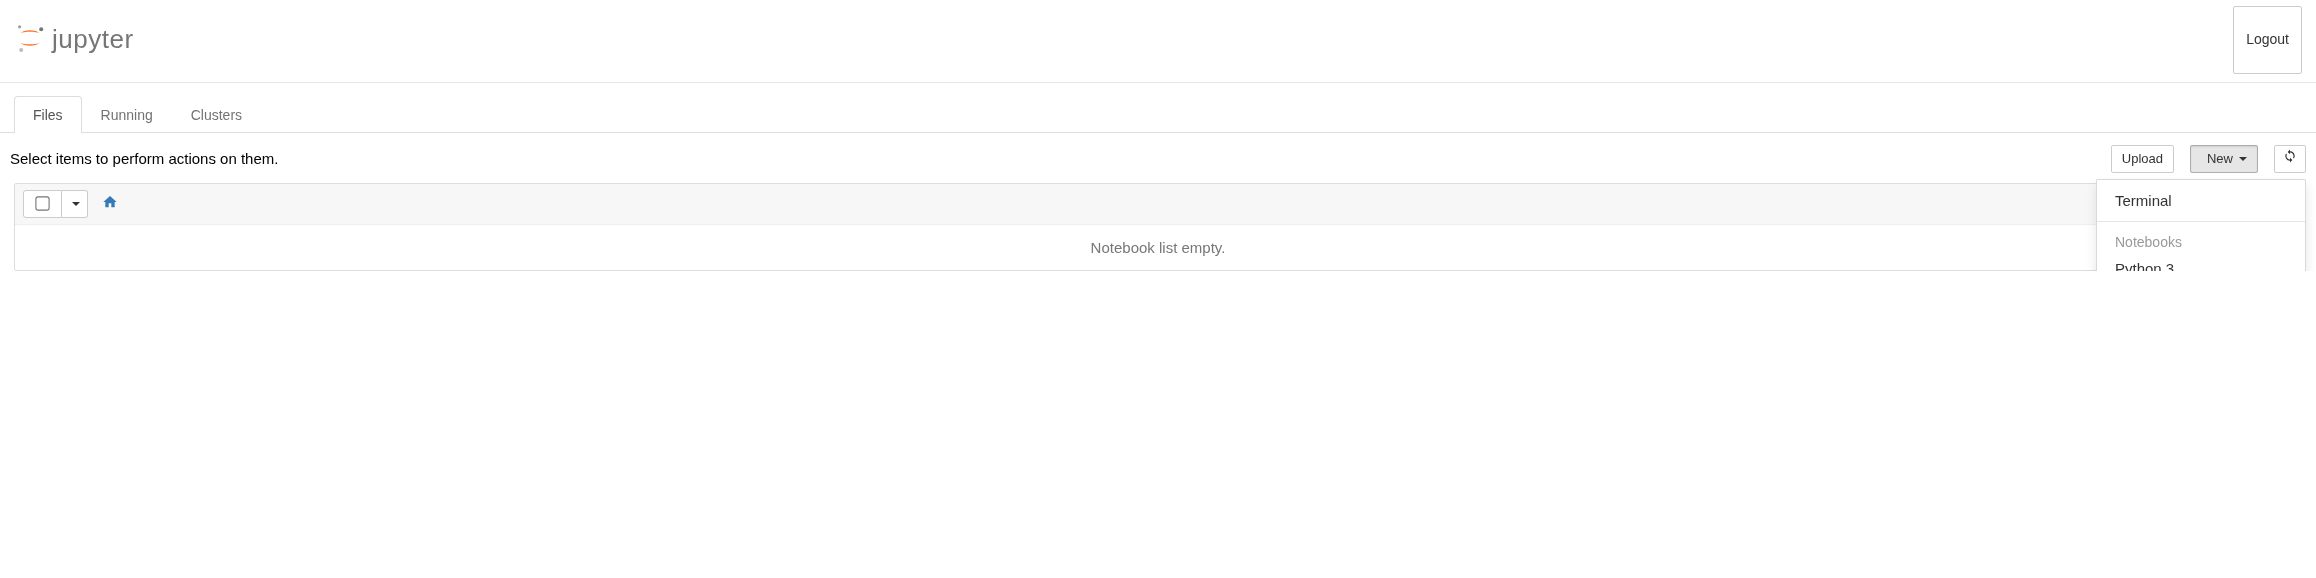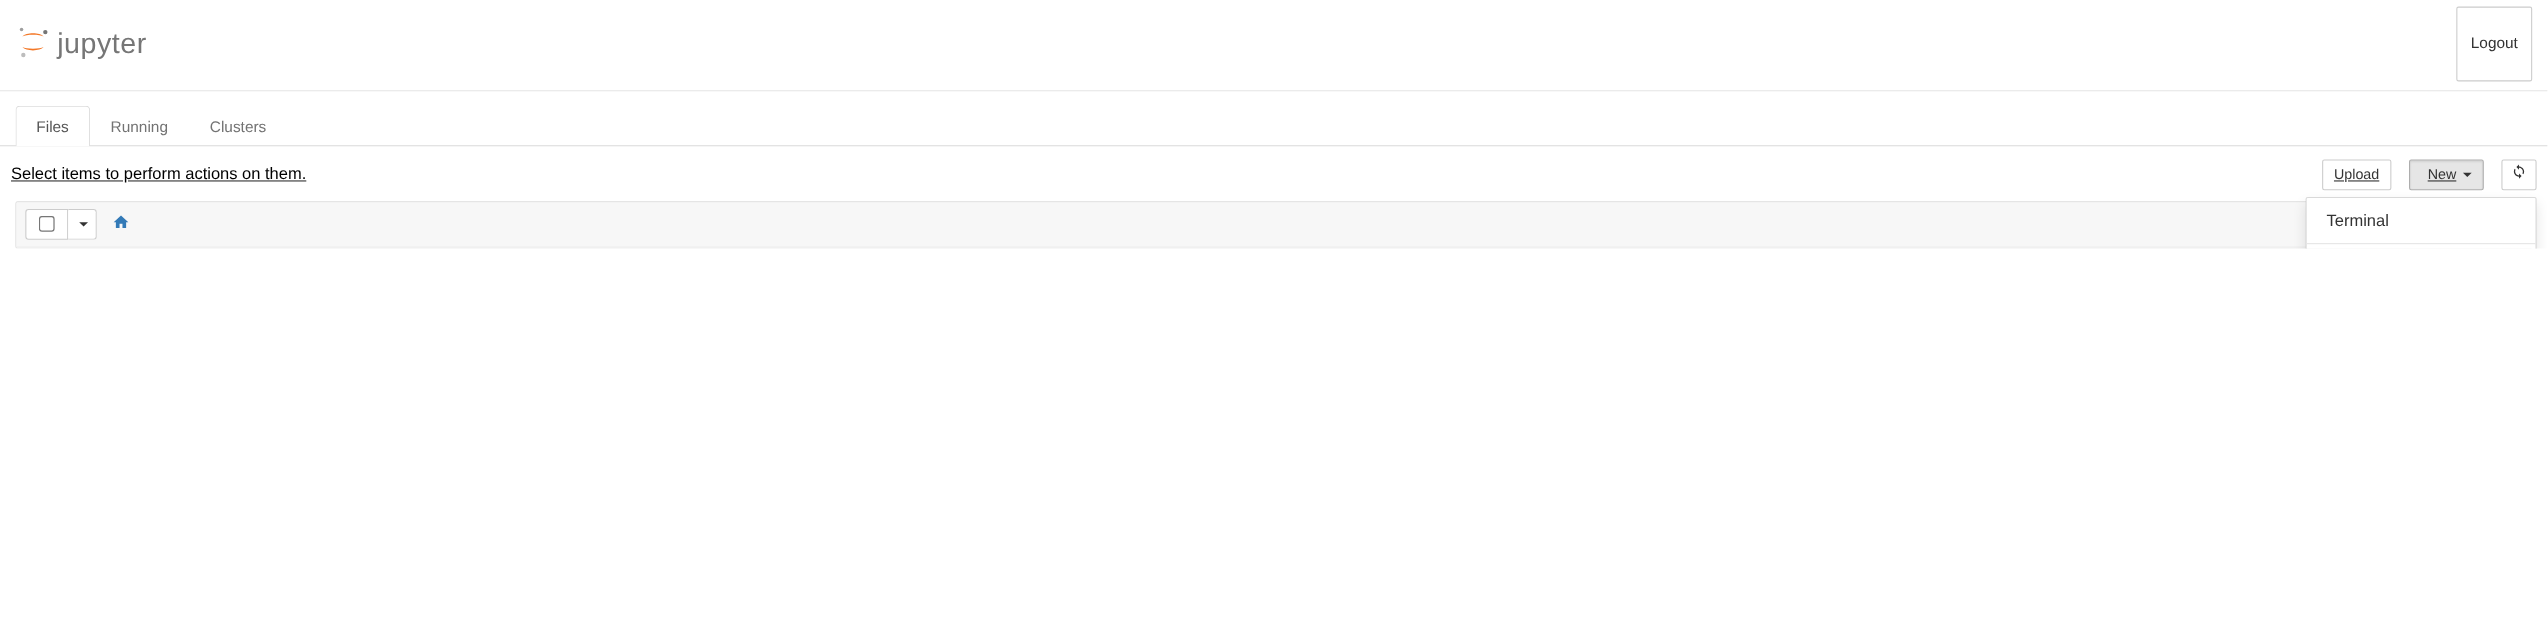--- a/index.html
+++ b/index.html
@@ -65,21 +65,20 @@
       color: #555;
       background: #fff;
       border-color: #ddd;
       border-bottom-color: #fff;
     }
     .action-row {
       display: flex;
       justify-content: space-between;
       align-items: center;
       padding: 12px 10px 10px 10px;
-      text-decoration: underline;
     }
     .action-label {
       font-size: 15px;
       color: #000;
     }
     .action-buttons {
       display: flex;
       gap: 16px;
       align-items: stretch;
       position: relative;
@@ -255,13 +254,14 @@
       </span>
     </div>
     <span class="breadcrumb-home">
       <span>
         <svg viewBox="0 0 24 24">
             <path d="M10 20v-6h4v6h5v-8h3L12 3 2 12h3v8z"></path>
           </svg>
       </span>
     </span>
   </div>
+  <div class="list-body">Notebook list empty.</div>
 </div>
 
 </body></html>

